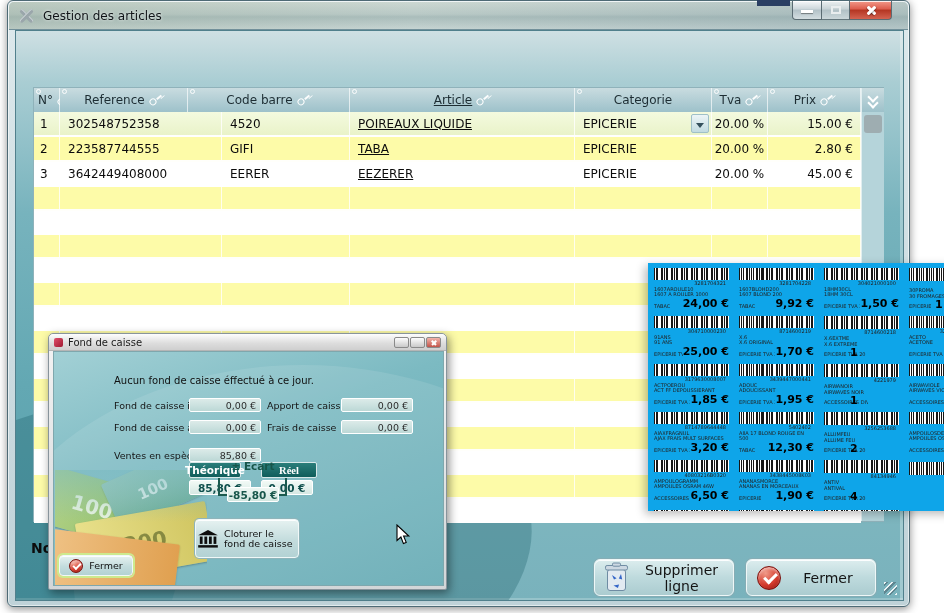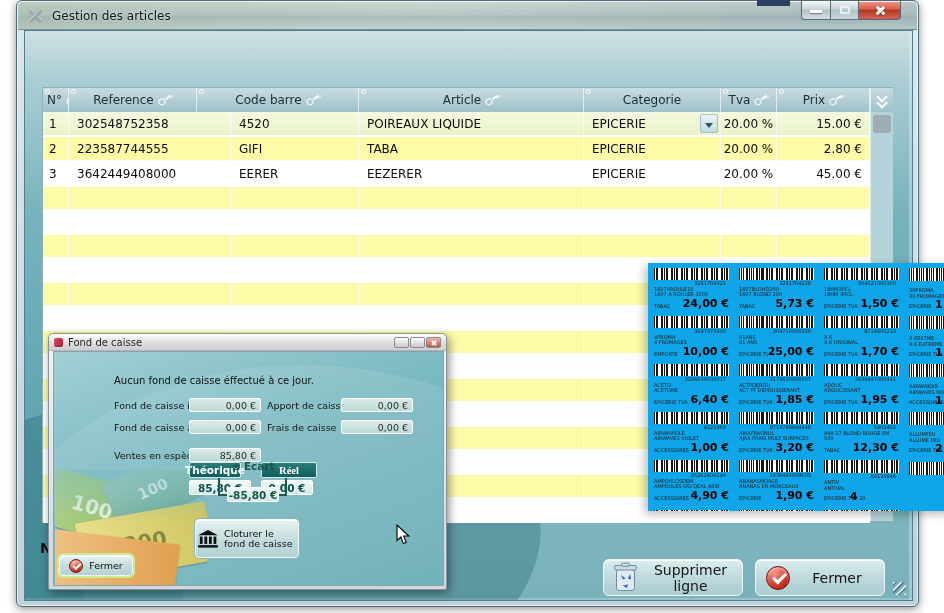--- a/index.html
+++ b/index.html
@@ -1,20 +1,20 @@
 <!DOCTYPE html>
 <html><head>
 <meta charset="utf-8">
 <style>
   html,body{margin:0;padding:0;background:#fff;}
   *{box-sizing:border-box;font-family:"DejaVu Sans","Liberation Sans",sans-serif;}
   #screen{position:relative;width:944px;height:613px;background:#fff;overflow:hidden;}
 
   
-  #mainwin{position:absolute;left:16px;top:0;width:903px;height:607px;z-index:1;
+  #mainwin{position:absolute;left:7px;top:0;width:903px;height:607px;z-index:1;
     border:1px solid #4e6a75;border-radius:6px;
     background:linear-gradient(#dde9ec,#bfd2d8);
     box-shadow:0 2px 9px rgba(0,0,0,.45), inset 0 0 0 1px rgba(255,255,255,.55);}
   #titlebar{position:absolute;left:1px;top:1px;right:1px;height:28px;border-radius:5px 5px 0 0;
     background:linear-gradient(180deg,#ccd8d2 0%,#b9c9c6 45%,#aabdbb 55%,#c6d4d2 100%);
     border-bottom:1px solid #72909a;display:flex;align-items:center;padding-left:10px;}
   #titlebar::before{content:"";position:absolute;inset:0;border-radius:5px 5px 0 0;
     background:linear-gradient(90deg,rgba(150,170,150,.30),rgba(255,255,255,0) 45%,rgba(115,145,158,.22) 88%);}
   .appicon{position:relative;width:15px;height:15px;margin-right:9px;}
   .appicon::before,.appicon::after{content:"";position:absolute;left:-1px;top:6px;width:17px;height:4px;background:#9aa6ab;border-radius:2px;box-shadow:inset 0 1px 0 #cfd6d9;}
@@ -58,21 +58,21 @@
   .key-icon::before{content:"";position:absolute;left:0;top:3px;width:5px;height:5px;border:1.6px solid #fff;border-radius:50%;}
   .key-icon::after{content:"";position:absolute;left:8px;top:6px;width:6px;height:1.6px;background:#fff;box-shadow:3px 2px 0 -.6px #fff;}
   .chev{position:relative;width:12px;height:14px;}
   .chev::before,.chev::after{content:"";position:absolute;left:2px;width:6px;height:6px;border-right:2px solid #fff;border-bottom:2px solid #fff;transform:rotate(45deg);}
   .chev::before{top:0;} .chev::after{top:6px;}
   #tbody{width:827px;}
   .trow{display:flex;height:25px;border-bottom:2px solid rgba(255,255,255,.95);}
   .erow{height:24px;}
   .cell{position:relative;display:flex;align-items:center;font-size:12px;color:#0c0c0c;
     border-right:1px solid rgba(255,255,255,.8);padding:0 0 0 8px;overflow:hidden;white-space:nowrap;}
-  .c0{width:26px;padding-left:6px;} .c1{width:162px;} .c2{width:128px;} .c3{width:225px;}
+  .c0{width:26px;padding-left:6px;} .c1{width:162px;} .c2{width:128px;} .c3{width:225px;text-decoration:underline;}
   .c4{width:137px;} .c5{width:56px;justify-content:center;padding:0;} .c6{width:93px;justify-content:flex-end;padding:0 7px 0 0;}
   .hcell.c0{justify-content:flex-start;padding-left:4px;} .hcell.c6{justify-content:center;padding:0;}
   .r-sel{background:linear-gradient(#f4fadf,#e9f3c9);}
   .r-yel{background:#fdfba8;}
   .r-wht{background:#ffffff;}
   .dd{position:absolute;right:2px;top:2px;bottom:2px;width:18px;border:1px solid #9fc0c8;border-radius:2px;
     background:linear-gradient(#ecf5f7,#c2dbe1);}
   .dd::after{content:"";position:absolute;left:4px;top:8px;border:4px solid transparent;border-top:5px solid #34505c;}
   #scrollcol{position:absolute;left:827px;top:0;width:23px;height:433px;background:#b5d4da;border-left:1px solid rgba(255,255,255,.6);}
   #scrollhead{height:24px;display:flex;align-items:center;justify-content:center;background:linear-gradient(#c9dce0,#9dc1ca);}
@@ -425,21 +425,21 @@
             <div class="bprice">24,00 €</div>
           </div>
         </div>
         <div class="bl">
           <div class="bc"></div>
           <div class="bcode">3281704228</div>
           <div class="bl1">1607BLOHD200</div>
           <div class="bl2">1607 BLOND 200</div>
           <div class="bfoot">
             <div class="bcat">TABAC</div>
-            <div class="bprice">5,73 €</div>
+            <div class="bprice">9,92 €</div>
           </div>
         </div>
         <div class="bl">
           <div class="bc"></div>
           <div class="bcode">304021000100</div>
           <div class="bl1">18HM30CL</div>
           <div class="bl2">18HM 30CL</div>
           <div class="bfoot">
             <div class="bcat">EPICERIE TVA 20</div>
             <div class="bprice">1,50 €</div>
@@ -450,30 +450,20 @@
           <div class="bcode">3148000083</div>
           <div class="bl1">30PROMA</div>
           <div class="bl2">30 FROMAGES</div>
           <div class="bfoot">
             <div class="bcat">EPICERIE</div>
             <div class="bprice">1</div>
           </div>
         </div>
         <div class="bl">
           <div class="bc"></div>
-          <div class="bcode">3697473400</div>
-          <div class="bl1">4PROMA</div>
-          <div class="bl2">4 FROMAGES</div>
-          <div class="bfoot">
-            <div class="bcat">EMPORTE</div>
-            <div class="bprice">10,00 €</div>
-          </div>
-        </div>
-        <div class="bl">
-          <div class="bc"></div>
           <div class="bcode">304710000230</div>
           <div class="bl1">91ANS</div>
           <div class="bl2">91 ANS</div>
           <div class="bfoot">
             <div class="bcat">EPICERIE TVA 20</div>
             <div class="bprice">25,00 €</div>
           </div>
         </div>
         <div class="bl">
           <div class="bc"></div>
@@ -576,20 +566,30 @@
           </div>
         </div>
         <div class="bl">
           <div class="bc"></div>
           <div class="bcode">2626240424A</div>
           <div class="bl1">AMPOULOSDEM</div>
           <div class="bl2">AMPOULES OSI DEAL 46W</div>
           <div class="bfoot">
             <div class="bcat">ACCESSOIRES DIVERS</div>
             <div class="bprice">4,90 €</div>
+          </div>
+        </div>
+        <div class="bl">
+          <div class="bc"></div>
+          <div class="bcode">40803216B0320</div>
+          <div class="bl1">AMPOULOGRAMM</div>
+          <div class="bl2">AMPOULES OSRAM 46W</div>
+          <div class="bfoot">
+            <div class="bcat">ACCESSOIRES DIVERS</div>
+            <div class="bprice">6,50 €</div>
           </div>
         </div>
         <div class="bl">
           <div class="bc"></div>
           <div class="bcode">3438445008K03</div>
           <div class="bl1">ANANASMORCE</div>
           <div class="bl2">ANANAS EN MORCEAUX</div>
           <div class="bfoot">
             <div class="bcat">EPICERIE</div>
             <div class="bprice">1,90 €</div>

